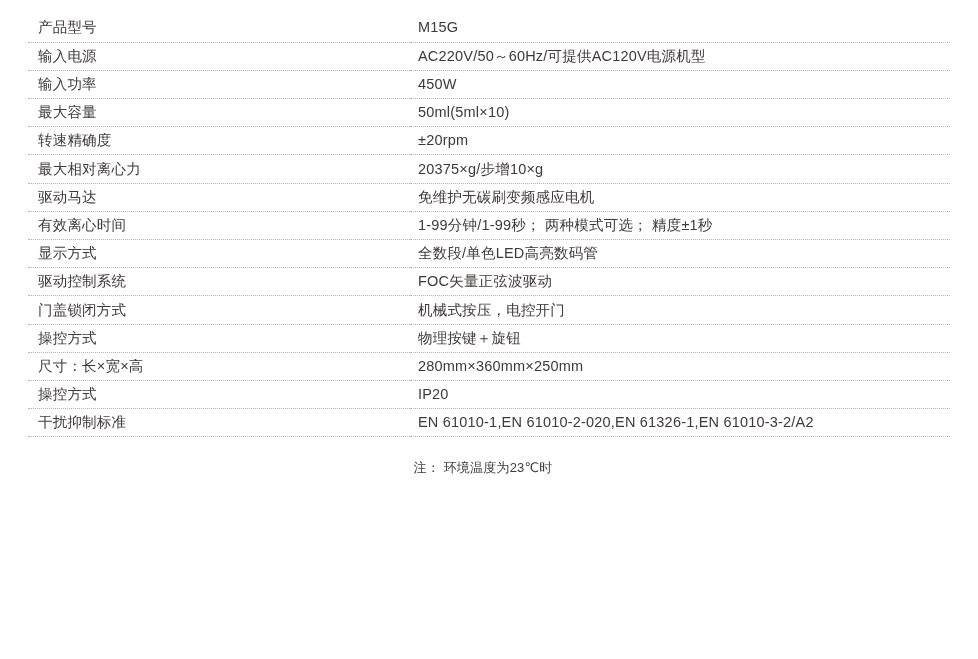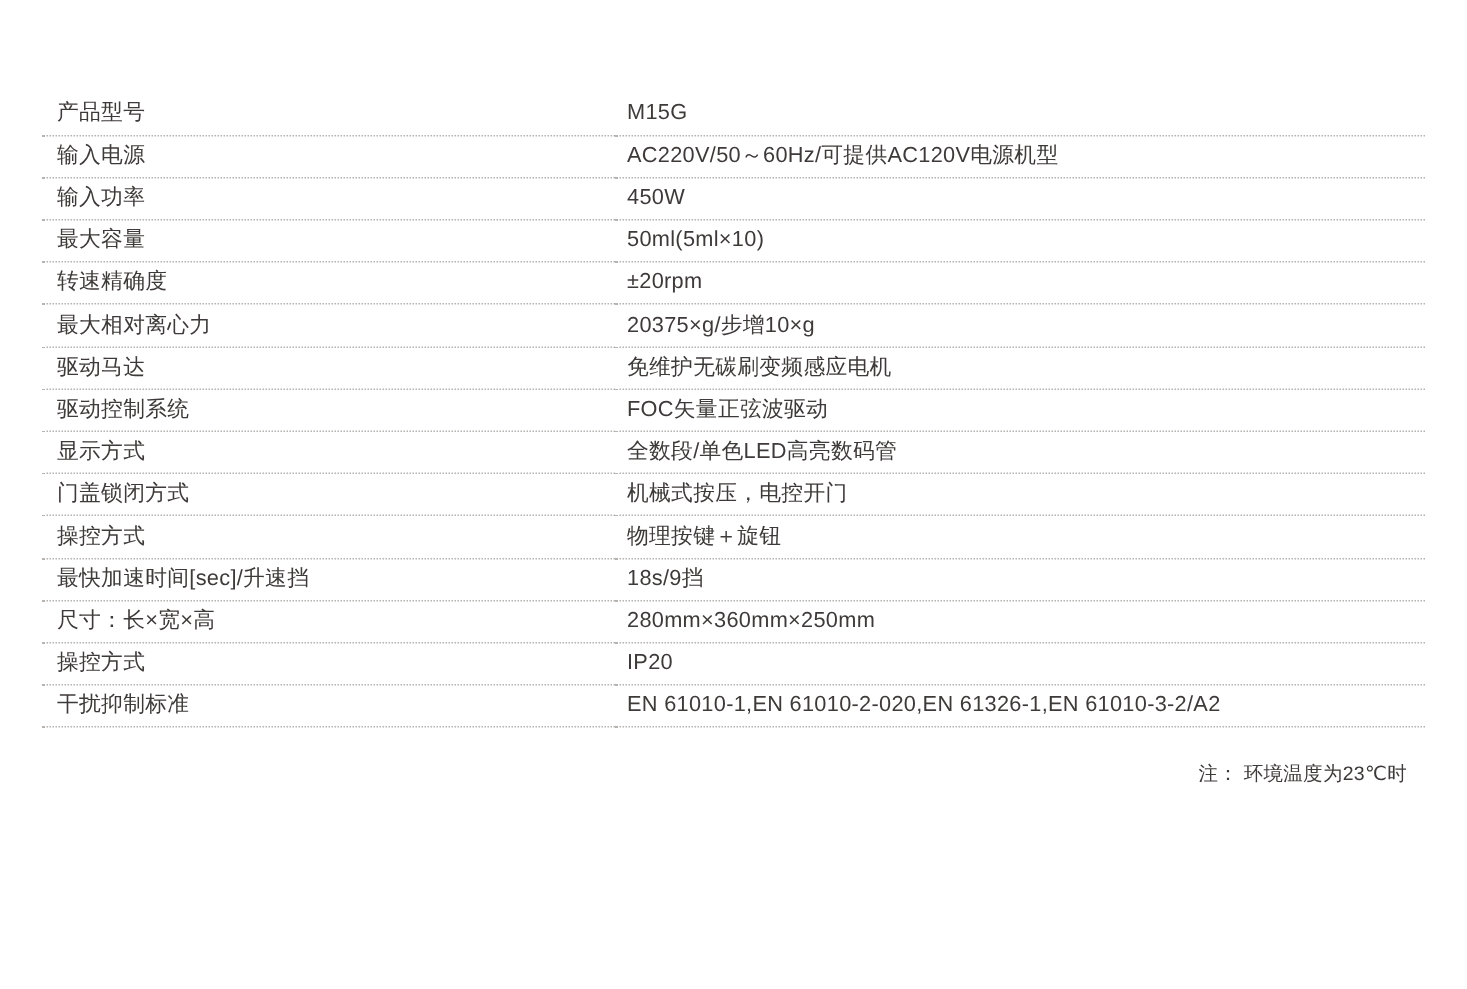--- a/index.html
+++ b/index.html
@@ -18,21 +18,20 @@
     position: relative;
     width: 978px;
     height: 659px;
     box-sizing: border-box;
     padding: 14px 28px 0 28px;
   }
   .spec-table {
     width: 100%;
     border-collapse: collapse;
     table-layout: fixed;
-    margin-top: 48px;
   }
   .spec-table tr {
     height: 28.2px;
   }
   .spec-table td {
     padding: 0 0 0 10px;
     vertical-align: middle;
     font-size: 14.5px;
     line-height: 1.3;
     letter-spacing: 0.2px;
@@ -46,21 +45,21 @@
   }
   .spec-table td.value {
     padding-left: 8px;
     border-bottom: 1px dotted #b5b2b0;
   }
   .spec-table tr:last-child td {
     border-bottom: 1px dotted #b5b2b0;
   }
   .note {
     margin-top: 22px;
-    text-align: right;
+    text-align: center;
     font-size: 13px;
     color: #3e3a39;
     padding-right: 12px;
     letter-spacing: 0.2px;
   }
 </style>
 </head>
 <body>
 
 <div class="spec-sheet">
@@ -88,38 +87,38 @@
       </tr>
       <tr>
         <td class="label">最大相对离心力</td>
         <td class="value">20375×g/步增10×g</td>
       </tr>
       <tr>
         <td class="label">驱动马达</td>
         <td class="value">免维护无碳刷变频感应电机</td>
       </tr>
       <tr>
-        <td class="label">驱动控制系统</td>
-        <td class="value">FOC矢量正弦波驱动</td>
+        <td class="label">有效离心时间</td>
+        <td class="value">1-99分钟/1-99秒； 两种模式可选； 精度±1秒</td>
       </tr>
       <tr>
         <td class="label">显示方式</td>
         <td class="value">全数段/单色LED高亮数码管</td>
+      </tr>
+      <tr>
+        <td class="label">驱动控制系统</td>
+        <td class="value">FOC矢量正弦波驱动</td>
       </tr>
       <tr>
         <td class="label">门盖锁闭方式</td>
         <td class="value">机械式按压，电控开门</td>
       </tr>
       <tr>
         <td class="label">操控方式</td>
         <td class="value">物理按键＋旋钮</td>
-      </tr>
-      <tr>
-        <td class="label">最快加速时间[sec]/升速挡</td>
-        <td class="value">18s/9挡</td>
       </tr>
       <tr>
         <td class="label">尺寸：长×宽×高</td>
         <td class="value">280mm×360mm×250mm</td>
       </tr>
       <tr>
         <td class="label">操控方式</td>
         <td class="value">IP20</td>
       </tr>
       <tr>

